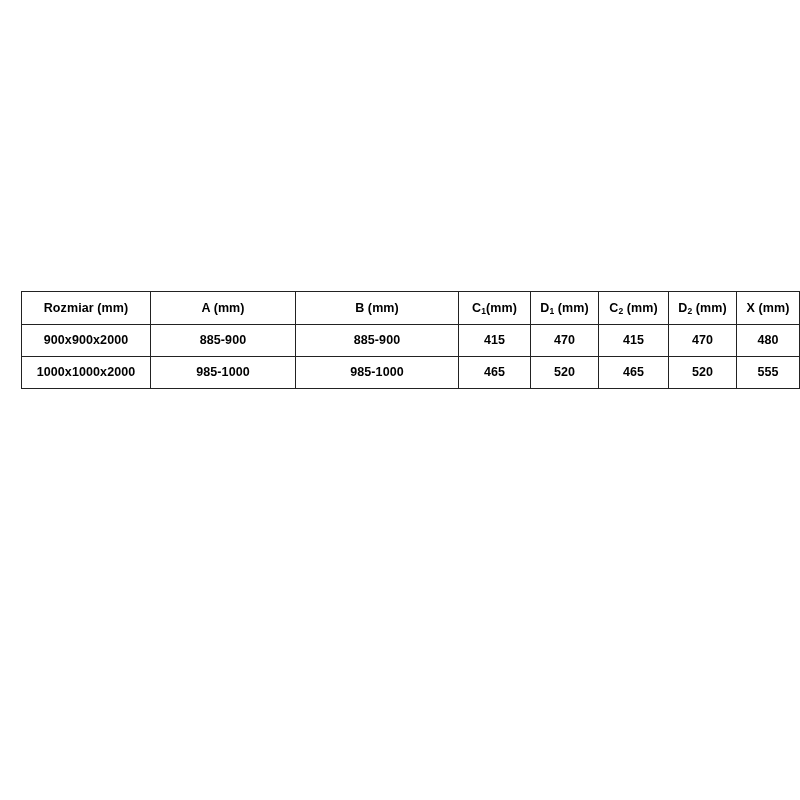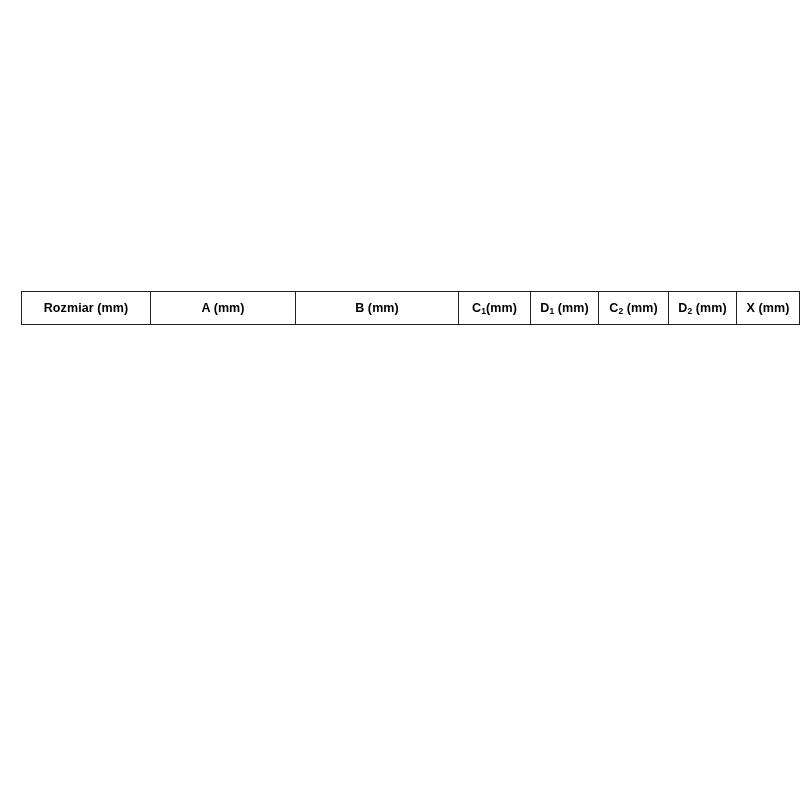--- a/index.html
+++ b/index.html
@@ -93,16 +93,36 @@
           <th>A (mm)</th>
           <th>B (mm)</th>
           <th><span>C</span><sub>1</sub><span>(mm)</span></th>
           <th><span>D</span><sub>1</sub><span> (mm)</span></th>
           <th><span>C</span><sub>2</sub><span> (mm)</span></th>
           <th><span>D</span><sub>2</sub><span> (mm)</span></th>
           <th>X (mm)</th>
         </tr>
       </thead>
       <tbody>
+        <tr>
+          <td class="cell-size">900x900x2000</td>
+          <td>885-900</td>
+          <td>885-900</td>
+          <td>415</td>
+          <td>470</td>
+          <td>415</td>
+          <td>470</td>
+          <td>480</td>
+        </tr>
+        <tr>
+          <td class="cell-size">1000x1000x2000</td>
+          <td>985-1000</td>
+          <td>985-1000</td>
+          <td>465</td>
+          <td>520</td>
+          <td>465</td>
+          <td>520</td>
+          <td>555</td>
+        </tr>
       </tbody>
     </table>
   </div>
 </div>
 
 </body></html>

